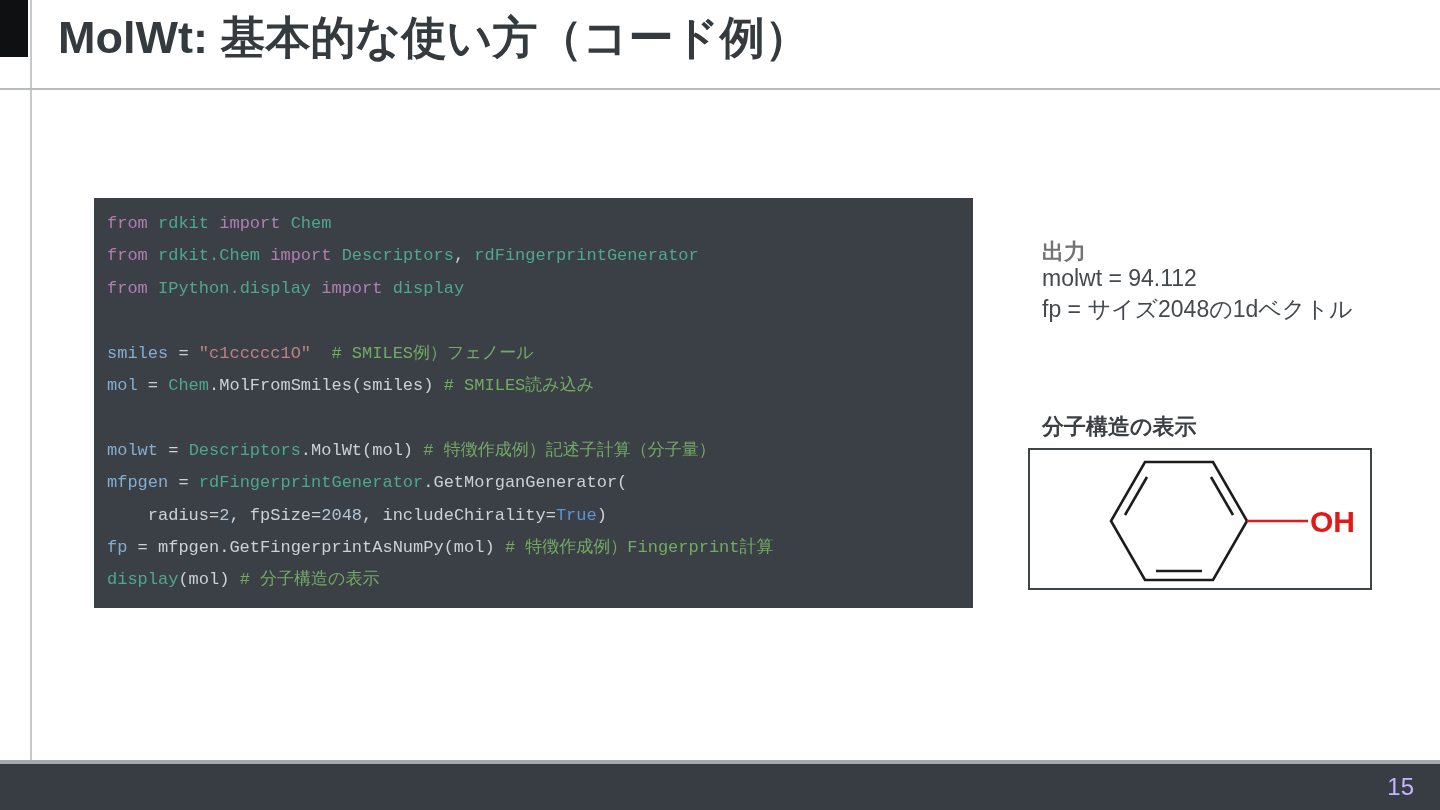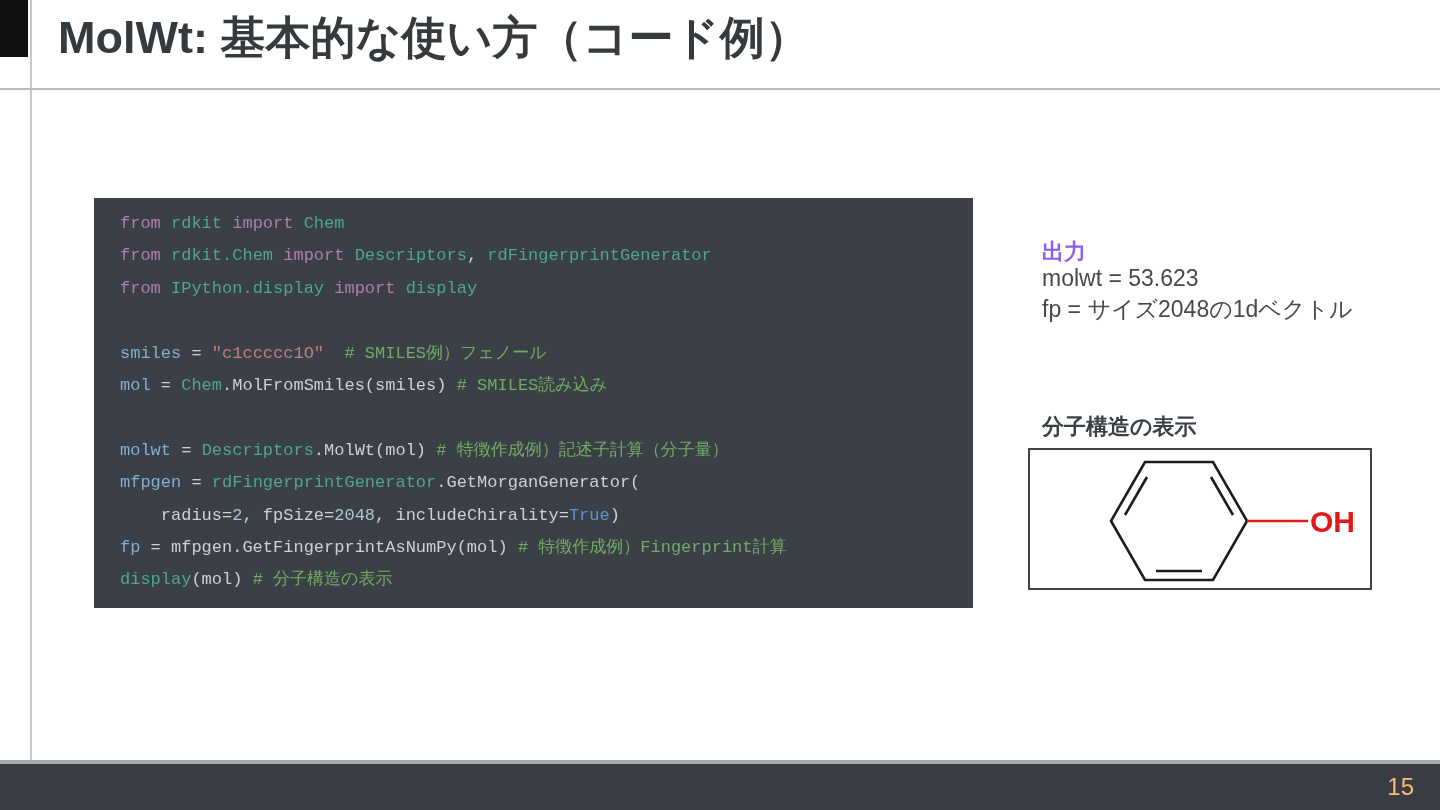--- a/index.html
+++ b/index.html
@@ -29,24 +29,24 @@
   }
   .code-block {
     position: absolute; left: 94px; top: 198px; width: 879px; height: 410px;
     background: #3a4046;
     padding: 10px 0 10px 13px;
     font-family: "Liberation Mono", "DejaVu Sans Mono", monospace;
     font-size: 17px; line-height: 32.4px;
     white-space: pre;
     overflow: hidden;
   }
-  .code-line { height: 32.4px; margin-left: 13px; }
+  .code-line { height: 32.4px; }
   .out-heading {
     position: absolute; left: 1042px; top: 237px;
-    font-size: 22px; font-weight: bold; color: #8b5cf6;
+    font-size: 22px; font-weight: bold; color: #737373;
   }
   .out-line-1 {
     position: absolute; left: 1042px; top: 265px;
     font-size: 23px; color: #44494d;
   }
   .out-line-2 {
     position: absolute; left: 1042px; top: 294px;
     font-size: 23px; color: #44494d;
     white-space: nowrap;
   }
@@ -58,36 +58,36 @@
     position: absolute; left: 1028px; top: 448px; width: 344px; height: 142px;
     background: #ffffff; border: 2px solid #3f4449;
   }
   .footer-bar {
     position: absolute; left: 0; top: 760px; width: 1440px; height: 50px;
     background: #373d42;
     border-top: 4px solid #a6aaac;
   }
   .page-number {
     position: absolute; right: 26px; top: 50%; transform: translateY(-50%);
-    font-size: 24px; color: #fdba74;
+    font-size: 24px; color: #c4b5fd;
   }
 </style>
 </head>
 <body>
 
 <div class="corner-accent"></div>
 <div class="v-rule"></div>
 <div class="h-rule"></div>
 
 <h1 class="slide-title">MolWt: 基本的な使い方（コード例）</h1>
 
 <div class="code-block"><div class="code-line"><span style="color: rgb(176, 127, 174);">from</span><span style="color: rgb(204, 209, 212);"> </span><span style="color: rgb(79, 167, 140);">rdkit</span><span style="color: rgb(204, 209, 212);"> </span><span style="color: rgb(176, 127, 174);">import</span><span style="color: rgb(204, 209, 212);"> </span><span style="color: rgb(79, 167, 140);">Chem</span></div><div class="code-line"><span style="color: rgb(176, 127, 174);">from</span><span style="color: rgb(204, 209, 212);"> </span><span style="color: rgb(79, 167, 140);">rdkit.Chem</span><span style="color: rgb(204, 209, 212);"> </span><span style="color: rgb(176, 127, 174);">import</span><span style="color: rgb(204, 209, 212);"> </span><span style="color: rgb(79, 167, 140);">Descriptors</span><span style="color: rgb(204, 209, 212);">, </span><span style="color: rgb(79, 167, 140);">rdFingerprintGenerator</span></div><div class="code-line"><span style="color: rgb(176, 127, 174);">from</span><span style="color: rgb(204, 209, 212);"> </span><span style="color: rgb(79, 167, 140);">IPython.display</span><span style="color: rgb(204, 209, 212);"> </span><span style="color: rgb(176, 127, 174);">import</span><span style="color: rgb(204, 209, 212);"> </span><span style="color: rgb(79, 167, 140);">display</span></div><div class="code-line">&nbsp;</div><div class="code-line"><span style="color: rgb(132, 174, 208);">smiles</span><span style="color: rgb(204, 209, 212);"> = </span><span style="color: rgb(192, 128, 128);">"c1ccccc1O"</span><span style="color: rgb(204, 209, 212);">  </span><span style="color: rgb(116, 170, 100);"># SMILES例）フェノール</span></div><div class="code-line"><span style="color: rgb(132, 174, 208);">mol</span><span style="color: rgb(204, 209, 212);"> = </span><span style="color: rgb(79, 167, 140);">Chem</span><span style="color: rgb(204, 209, 212);">.MolFromSmiles(smiles) </span><span style="color: rgb(116, 170, 100);"># SMILES読み込み</span></div><div class="code-line">&nbsp;</div><div class="code-line"><span style="color: rgb(132, 174, 208);">molwt</span><span style="color: rgb(204, 209, 212);"> = </span><span style="color: rgb(79, 167, 140);">Descriptors</span><span style="color: rgb(204, 209, 212);">.MolWt(mol) </span><span style="color: rgb(116, 170, 100);"># 特徴作成例）記述子計算（分子量）</span></div><div class="code-line"><span style="color: rgb(132, 174, 208);">mfpgen</span><span style="color: rgb(204, 209, 212);"> = </span><span style="color: rgb(79, 167, 140);">rdFingerprintGenerator</span><span style="color: rgb(204, 209, 212);">.GetMorganGenerator(</span></div><div class="code-line"><span style="color: rgb(204, 209, 212);">    radius=</span><span style="color: rgb(179, 196, 210);">2</span><span style="color: rgb(204, 209, 212);">, fpSize=</span><span style="color: rgb(179, 196, 210);">2048</span><span style="color: rgb(204, 209, 212);">, includeChirality=</span><span style="color: rgb(93, 148, 212);">True</span><span style="color: rgb(204, 209, 212);">)</span></div><div class="code-line"><span style="color: rgb(132, 174, 208);">fp</span><span style="color: rgb(204, 209, 212);"> = mfpgen.GetFingerprintAsNumPy(mol) </span><span style="color: rgb(116, 170, 100);"># 特徴作成例）Fingerprint計算</span></div><div class="code-line"><span style="color: rgb(79, 167, 140);">display</span><span style="color: rgb(204, 209, 212);">(mol) </span><span style="color: rgb(116, 170, 100);"># 分子構造の表示</span></div></div>
 
 <div class="out-heading">出力</div>
-<div class="out-line-1">molwt = 53.623</div>
+<div class="out-line-1">molwt = 94.112</div>
 <div class="out-line-2">fp = サイズ2048の1dベクトル</div>
 <div class="fig-heading">分子構造の表示</div>
 
 <div class="mol-box">
   <svg width="395" height="138" viewBox="0 0 395 138">
 
     <polygon points="217,71 183,12 115,12 81,71 115,130 183,130" fill="none" stroke="#1c1c1c" stroke-width="2.6"></polygon>
 
     <line x1="203" y1="65" x2="181" y2="27" stroke="#1c1c1c" stroke-width="2.6"></line>
     <line x1="117" y1="27" x2="95" y2="65" stroke="#1c1c1c" stroke-width="2.6"></line>

